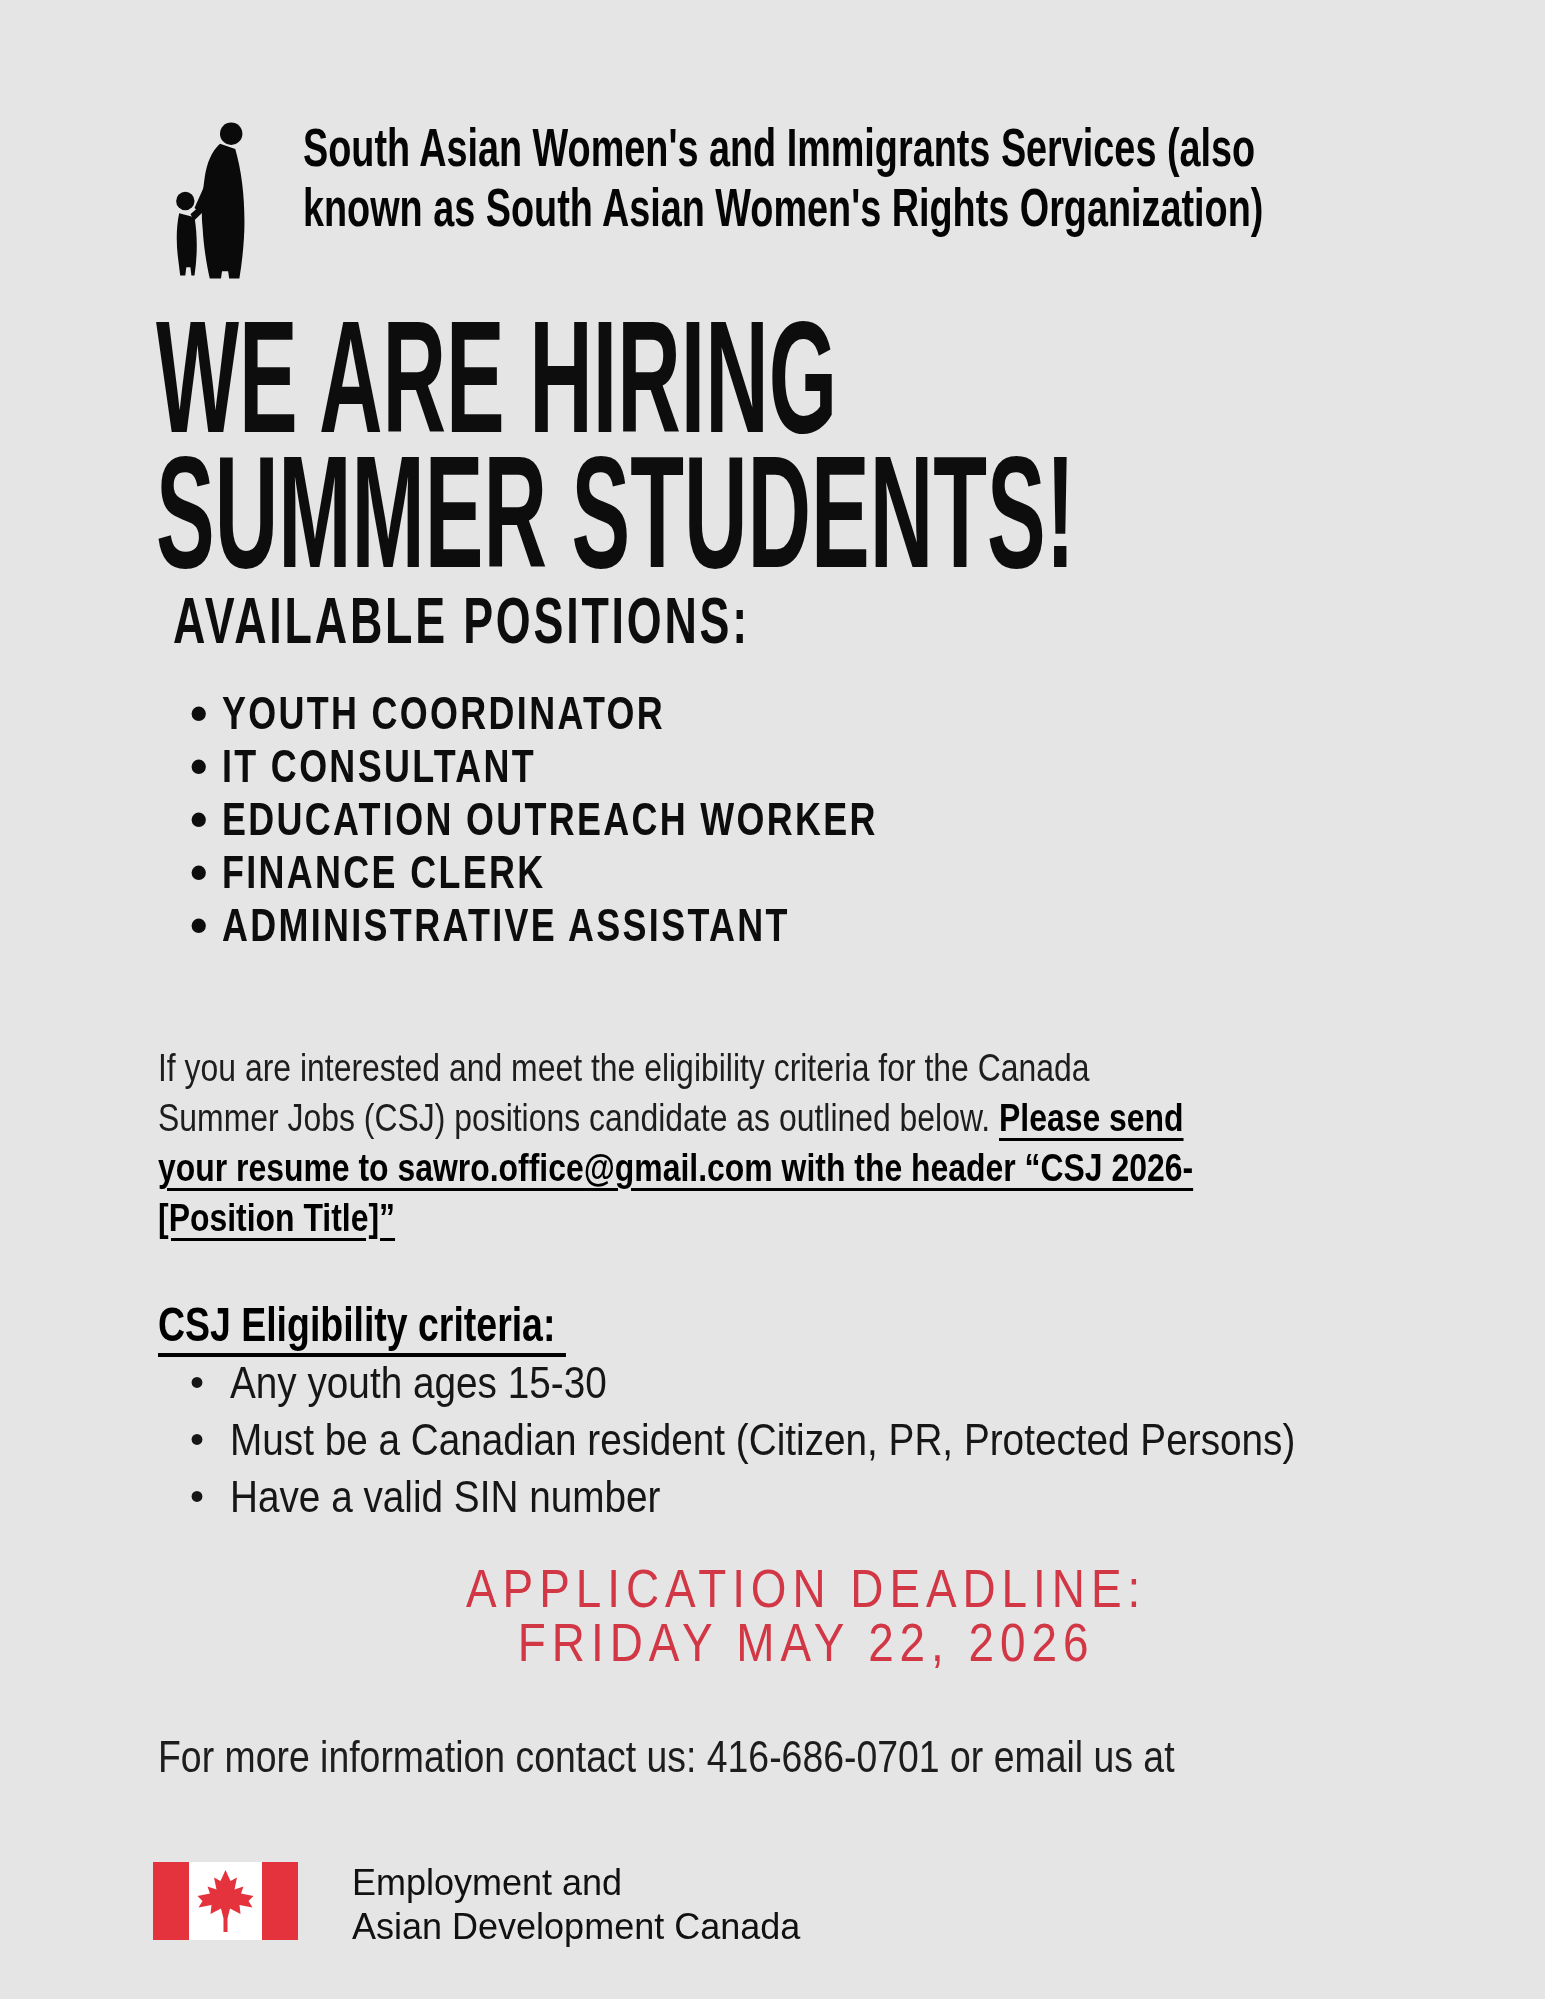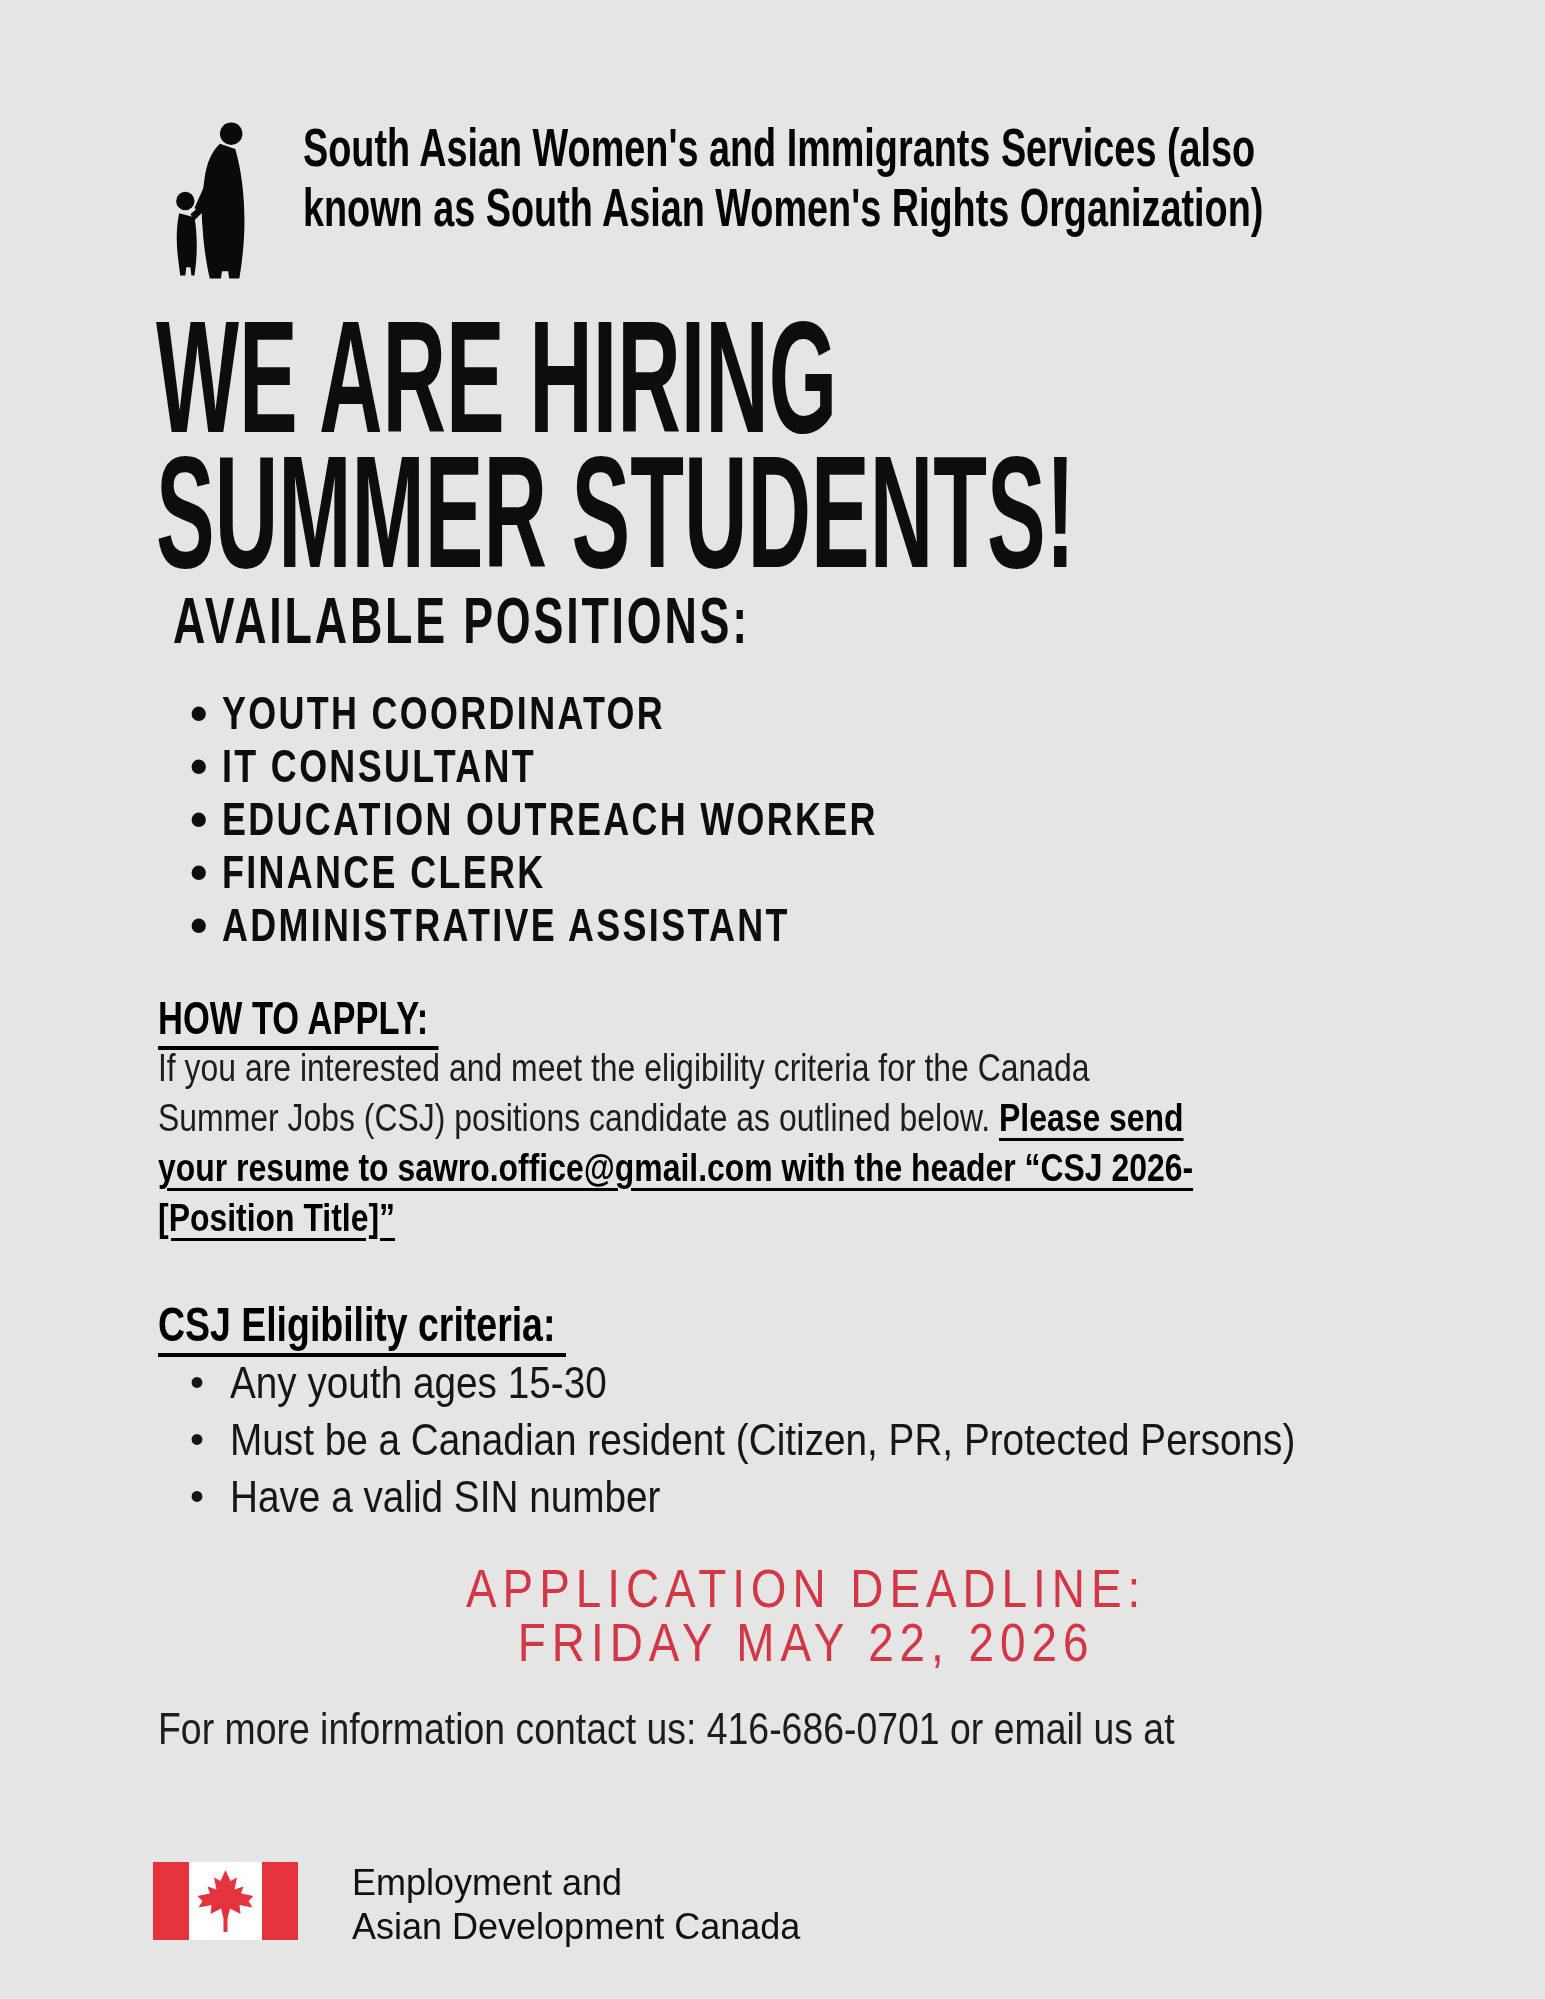--- a/index.html
+++ b/index.html
@@ -41,21 +41,21 @@
   .elig-item{position:relative;height:57px;line-height:57px;padding-left:40px;font-size:44px;color:#161616;}
   .elig-item .bullet{position:absolute;left:0;top:0;font-size:40px;}
   .elig-item .ib{transform:scaleX(.88);}
 
   
   .deadline{left:0;top:1561px;width:1545px;text-align:center;font-size:54px;line-height:54px;letter-spacing:7px;color:var(--red,#d23745);margin-left:34px;}
   .deadline .ibc{display:inline-block;transform:scaleX(.85);transform-origin:center center;white-space:nowrap;}
 
   
   .contact{left:158px;top:1705px;font-size:44px;line-height:47px;color:#1d1d1d;}
-  .contact div{height:47px;line-height:47px;}
+  .contact div{height:47px;line-height:47px;margin-top:28px;}
   .contact .ib{transform:scaleX(.85);}
 
   
   .flag{left:153px;top:1862px;width:145px;height:78px;}
   .footer-text{top:1861px;font-size:36px;line-height:44px;color:#111;}
   .footer-en{left:352px;}
   .footer-fr{left:895px;}
 
   .logo{left:170px;top:120px;width:102px;height:164px;}
 </style>
@@ -105,23 +105,20 @@
     <div class="pos-item">
       <span class="bullet">•</span>
       <span class="ib">FINANCE CLERK</span>
     </div>
     <div class="pos-item">
       <span class="bullet">•</span>
       <span class="ib">ADMINISTRATIVE ASSISTANT</span>
     </div>
   </div>
 
-  <div class="abs apply-heading">
-    <span class="ib">HOW TO APPLY:</span>
-  </div>
 
   <div class="abs apply-para">
     <div class="apply-line">
       <span class="ib"><span>If you are interested and meet the eligibility criteria for the Canada</span><span class="bu"></span></span>
     </div>
     <div class="apply-line">
       <span class="ib"><span>Summer Jobs (CSJ) positions candidate as outlined below. </span><span class="bu">Please send</span></span>
     </div>
     <div class="apply-line">
       <span class="ib"><span></span><span class="bu">your resume to sawro.office@gmail.com with the header “CSJ 2026-</span></span>

